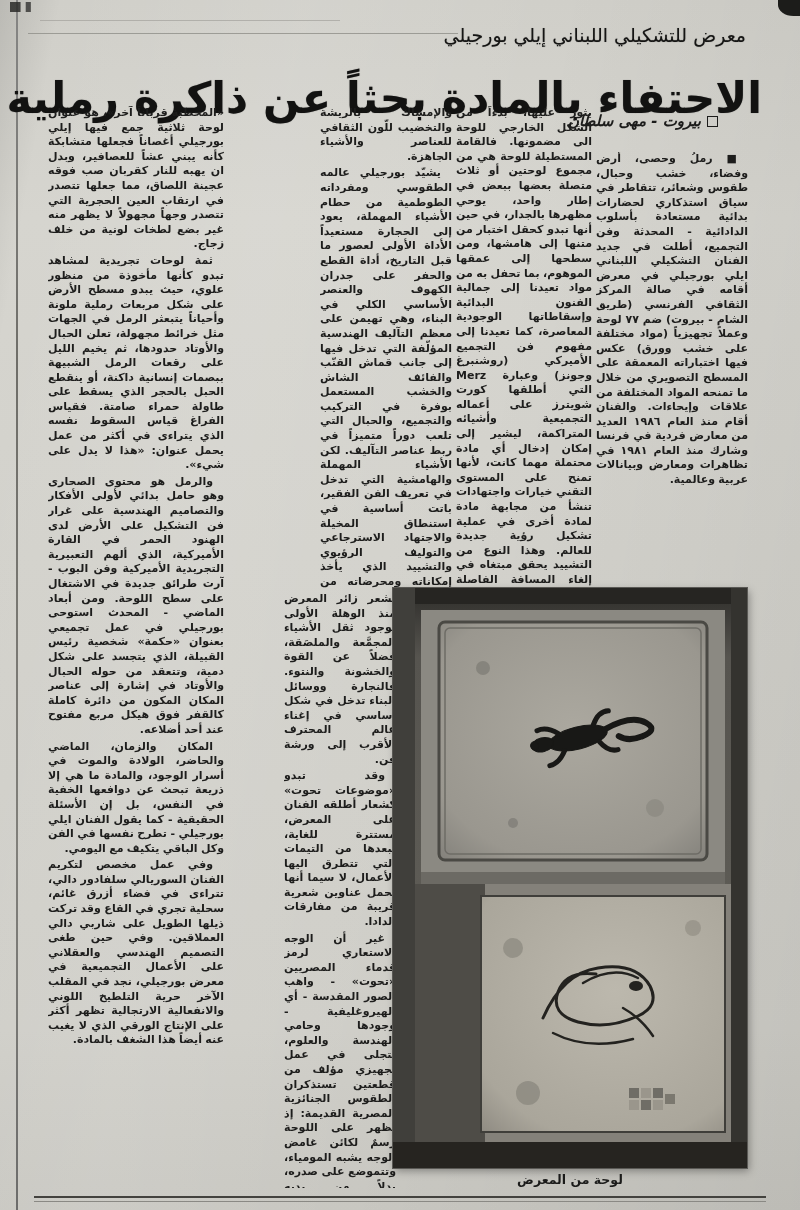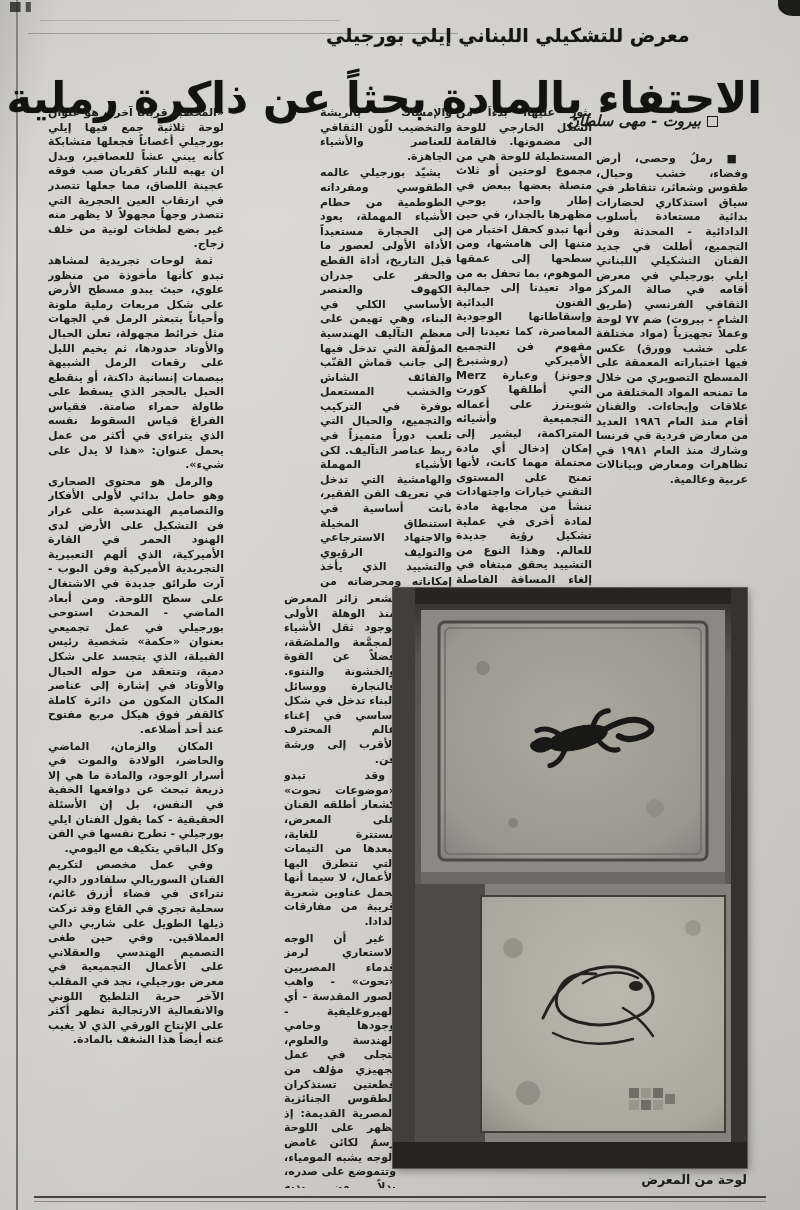--- a/index.html
+++ b/index.html
@@ -22,21 +22,21 @@
   .edge-line{position:absolute;left:16px;top:0;width:2px;height:1210px;background:linear-gradient(#777,#55544f 30%,#6c6b66 70%,#555);opacity:.8;}
   .corner-blot-tr{position:absolute;right:0;top:0;width:22px;height:16px;background:#1c1c1a;border-radius:0 0 0 70% ;}
   .corner-marks-tl{position:absolute;left:10px;top:2px;width:34px;height:10px;background:linear-gradient(90deg,#2b2b29 30%,transparent 32%,transparent 45%,#3a3a38 47%,#3a3a38 60%,transparent 62%);opacity:.85;}
   .crease-top{position:absolute;left:28px;top:33px;width:430px;height:1px;background:#8f8e88;opacity:.8;}
   .crease-top2{position:absolute;left:40px;top:20px;width:300px;height:1px;background:#9b9a94;opacity:.6;}
   .bottom-rule{position:absolute;left:34px;right:34px;top:1196px;height:2px;background:#43423e;}
   .bottom-rule2{position:absolute;left:34px;right:34px;top:1201px;height:1px;background:#8a8984;}
 
   .kicker{
     position:absolute;top:24px;right:54px;width:420px;
-    font-size:19px;font-weight:bold;text-align:left;
+    font-size:19px;font-weight:normal;text-align:right;
     letter-spacing:-0.3px;color:#151514;
     text-shadow:0 0 1px rgba(0,0,0,.35);
   }
   .headline{
     position:absolute;top:44px;right:38px;left:146px;
     font-size:43px;font-weight:bold;text-align:right;
     color:#121211;letter-spacing:-1px;
     text-shadow:0 0 1px rgba(0,0,0,.4);
     white-space:nowrap;
   }
@@ -66,21 +66,21 @@
   .col-l {right:576px;top:106px;width:176px;height:1084px;}
 
   .photo{
     position:absolute;left:393px;top:588px;width:354px;height:580px;
     box-shadow:0 0 0 1px #5a5955, 2px 3px 8px rgba(0,0,0,.35);
     background:#4b4a46;
   }
   .photo svg{display:block;}
   .caption{
     position:absolute;left:393px;top:1172px;width:354px;
-    text-align:right;font-size:12.5px;font-weight:bold;color:#1b1b1a;
+    text-align:center;font-size:12.5px;font-weight:bold;color:#1b1b1a;
   }
 </style>
 </head>
 <body>
 
 <div class="page">
 
   <div class="edge-line"></div>
   <div class="corner-blot-tr"></div>
   <div class="corner-marks-tl"></div>

